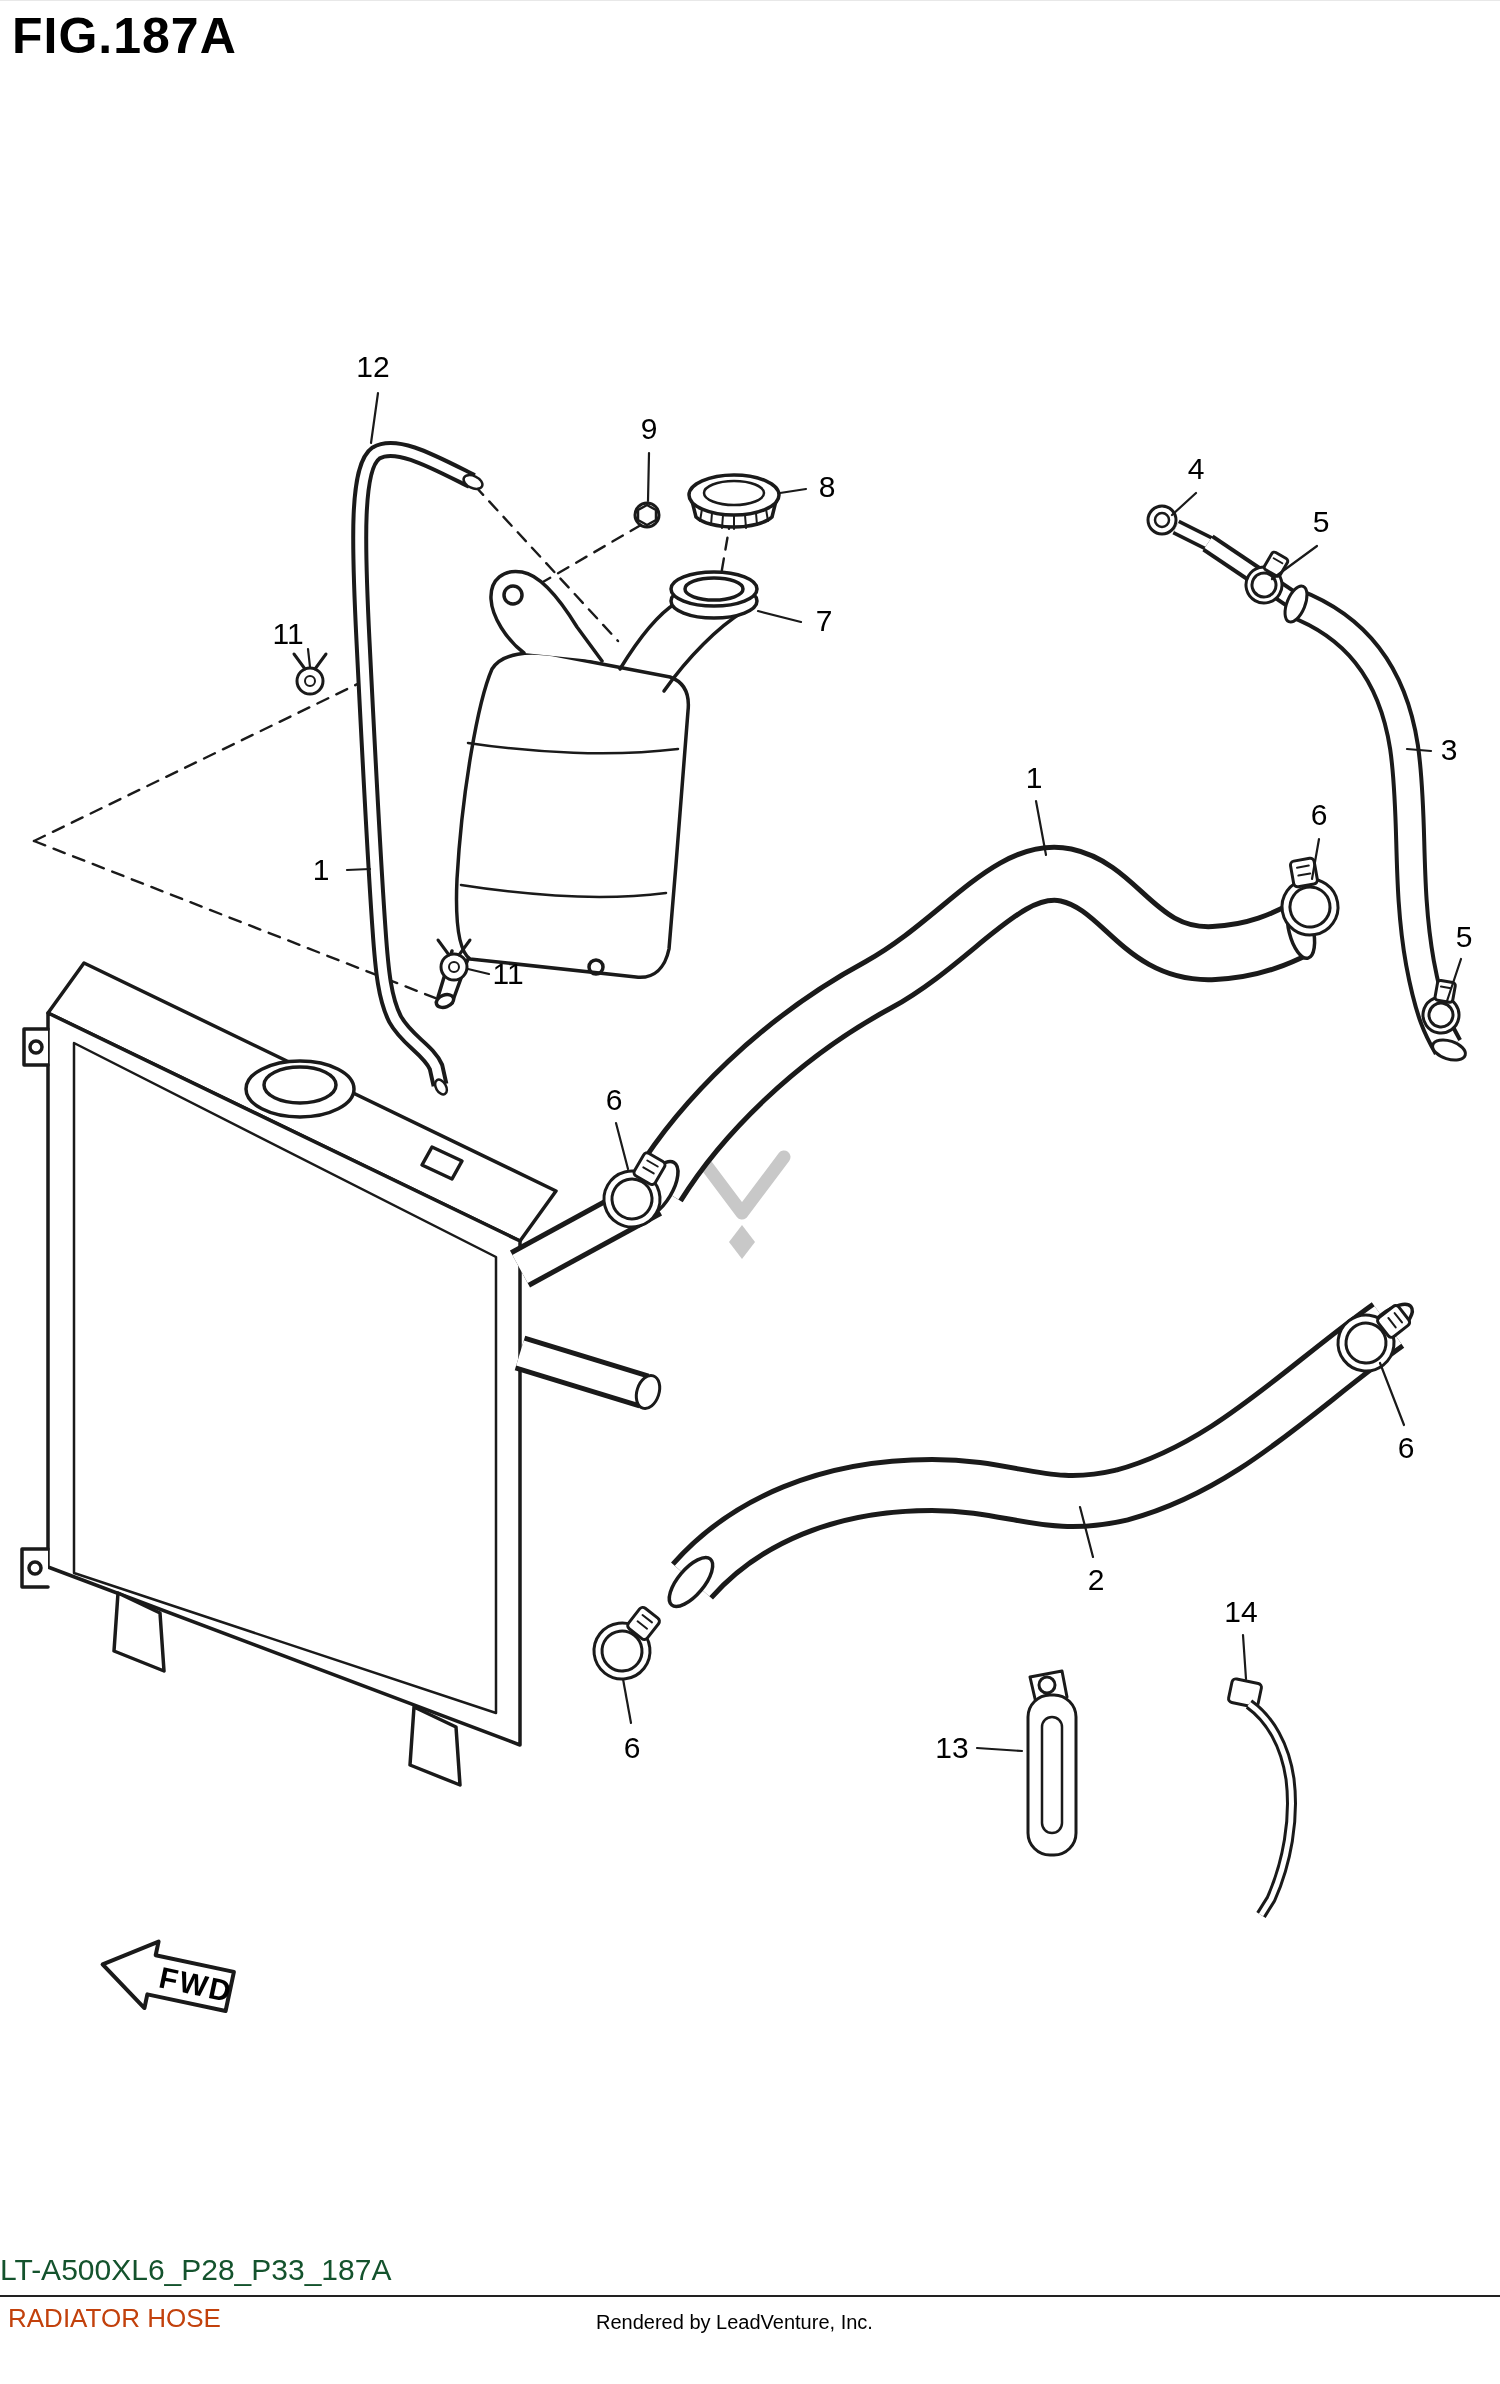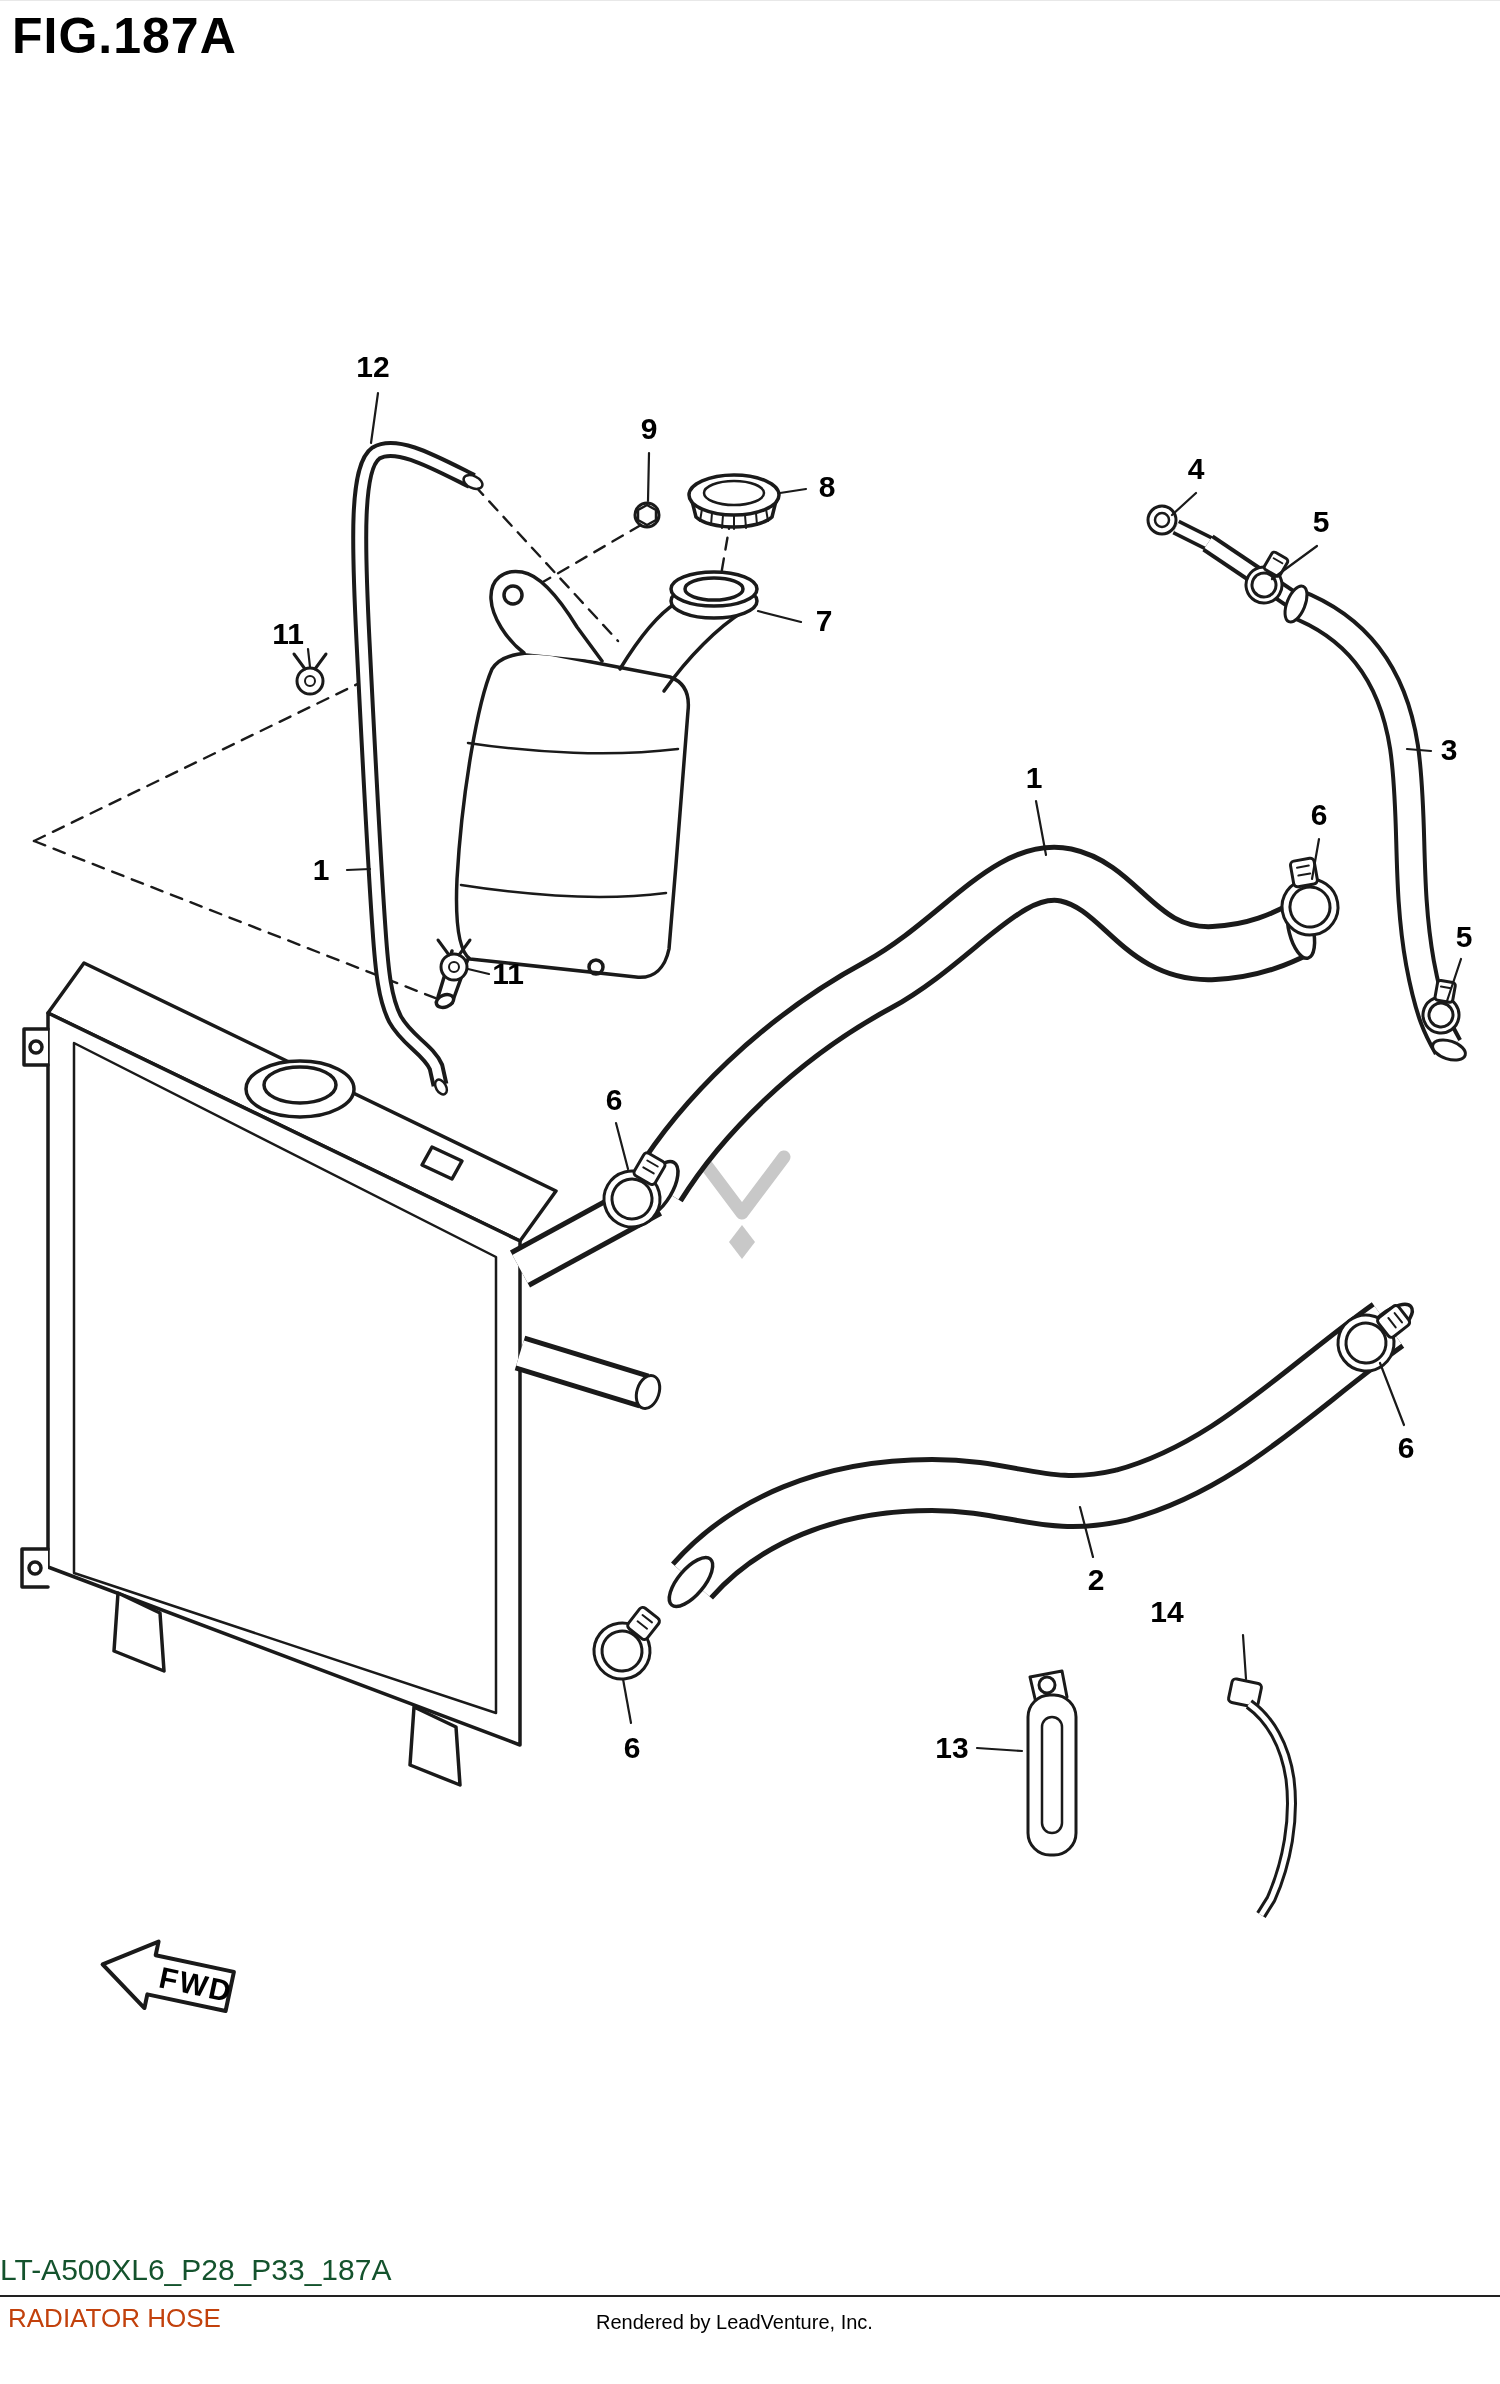--- a/index.html
+++ b/index.html
@@ -8,21 +8,21 @@
     overflow:hidden;font-family:"Liberation Sans",sans-serif;color:#111;
     margin:1px auto;
   }
   .page svg{position:absolute;left:0;top:0;}
   .title{
     position:absolute;left:12px;top:6px;font-size:50px;font-weight:900;
     letter-spacing:1px;color:#000;
   }
   .callout{
     position:absolute;transform:translate(-50%,-50%);
-    font-size:30px;font-weight:700;color:#000;white-space:nowrap;
+    font-size:30px;font-weight:400;color:#000;white-space:nowrap;
   }
   .watermark{
     position:absolute;left:748px;top:1288px;transform:translate(-50%,-50%);
     font-size:42px;font-weight:600;letter-spacing:18px;color:#c6c6c6;
     white-space:nowrap;
   }
   .fwd-label{
     position:absolute;left:196px;top:1984px;
     transform:translate(-50%,-50%) rotate(12deg);
     font-size:30px;font-weight:800;letter-spacing:2px;color:#000;
@@ -256,21 +256,21 @@
   <div class="callout" style="left:824px;top:620px">7</div>
   <div class="callout" style="left:1449px;top:749px">3</div>
   <div class="callout" style="left:1034px;top:777px">1</div>
   <div class="callout" style="left:1319px;top:814px">6</div>
   <div class="callout" style="left:321px;top:869px">1</div>
   <div class="callout" style="left:1464px;top:936px">5</div>
   <div class="callout" style="left:508px;top:973px">11</div>
   <div class="callout" style="left:614px;top:1099px">6</div>
   <div class="callout" style="left:1406px;top:1447px">6</div>
   <div class="callout" style="left:1096px;top:1579px">2</div>
-  <div class="callout" style="left:1167px;top:1611px">14</div>
+  <div class="callout" style="left:1241px;top:1611px">14</div>
   <div class="callout" style="left:952px;top:1747px">13</div>
   <div class="callout" style="left:632px;top:1747px">6</div>
 
   <div class="fwd-label">FWD</div>
 
   <div class="footer-code">LT-A500XL6_P28_P33_187A</div>
   <div class="footer-line"></div>
   <div class="footer-name">RADIATOR HOSE</div>
   <div class="footer-rendered">Rendered by LeadVenture, Inc.</div>
 

